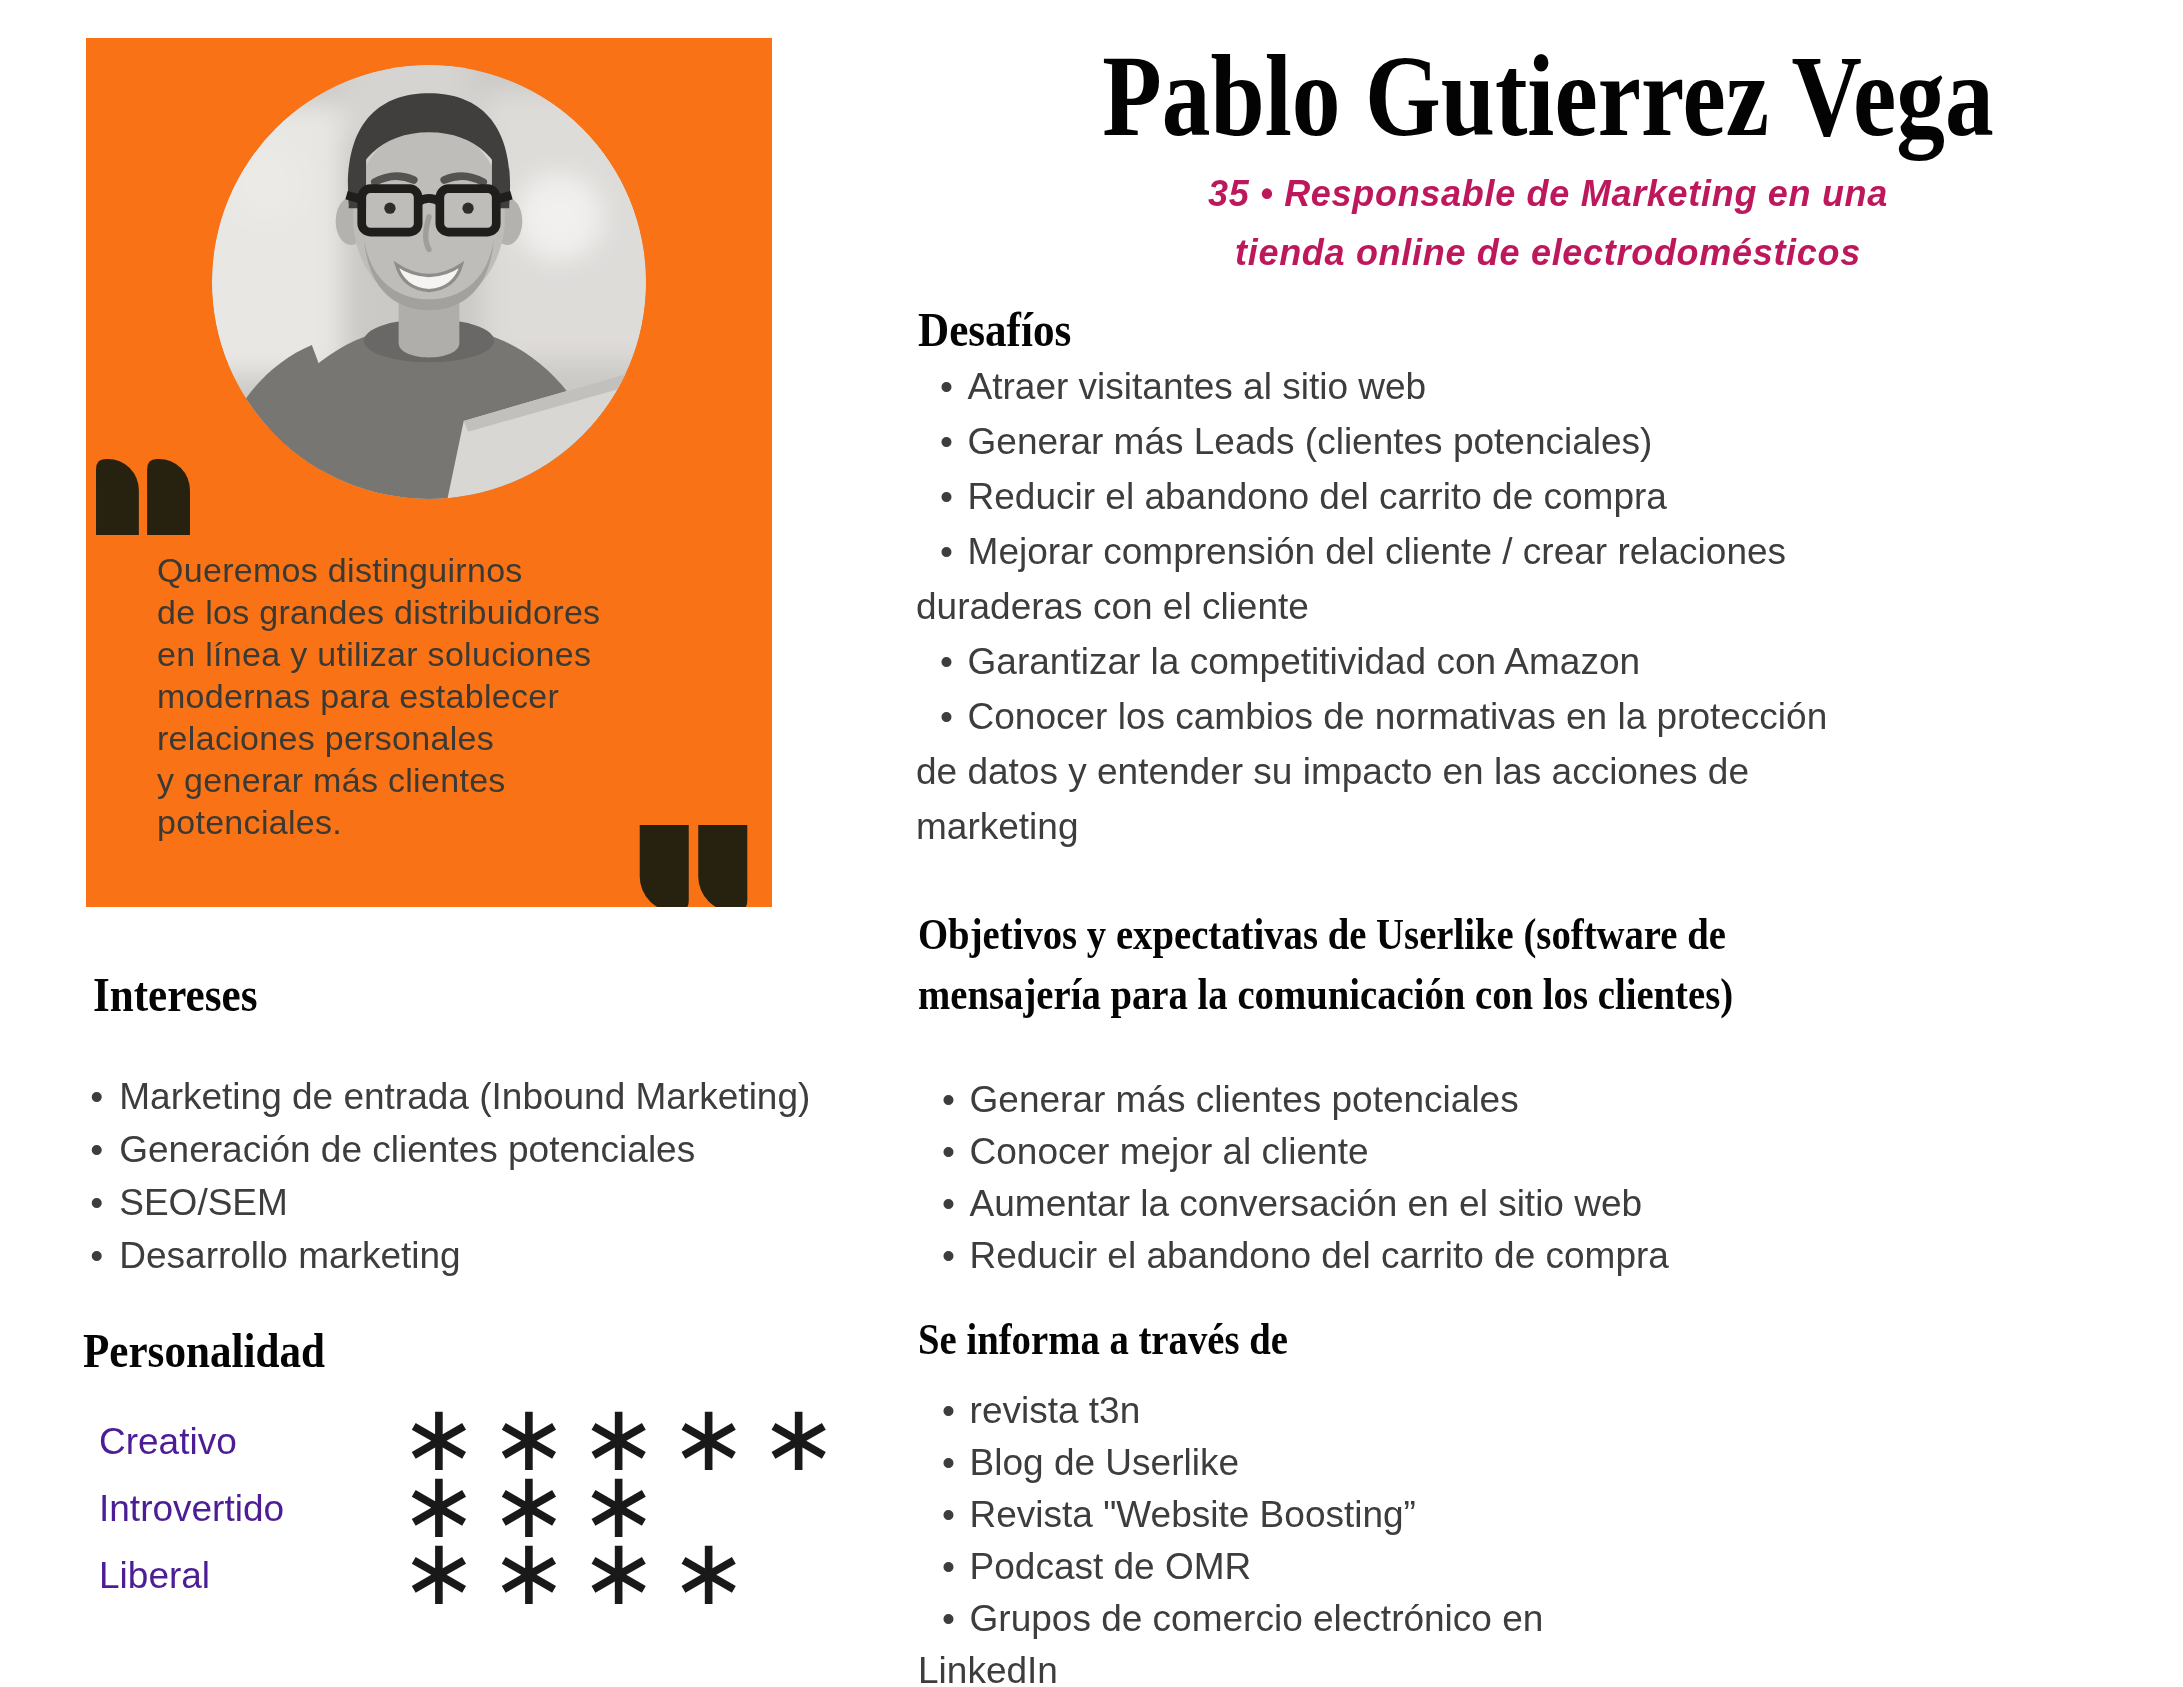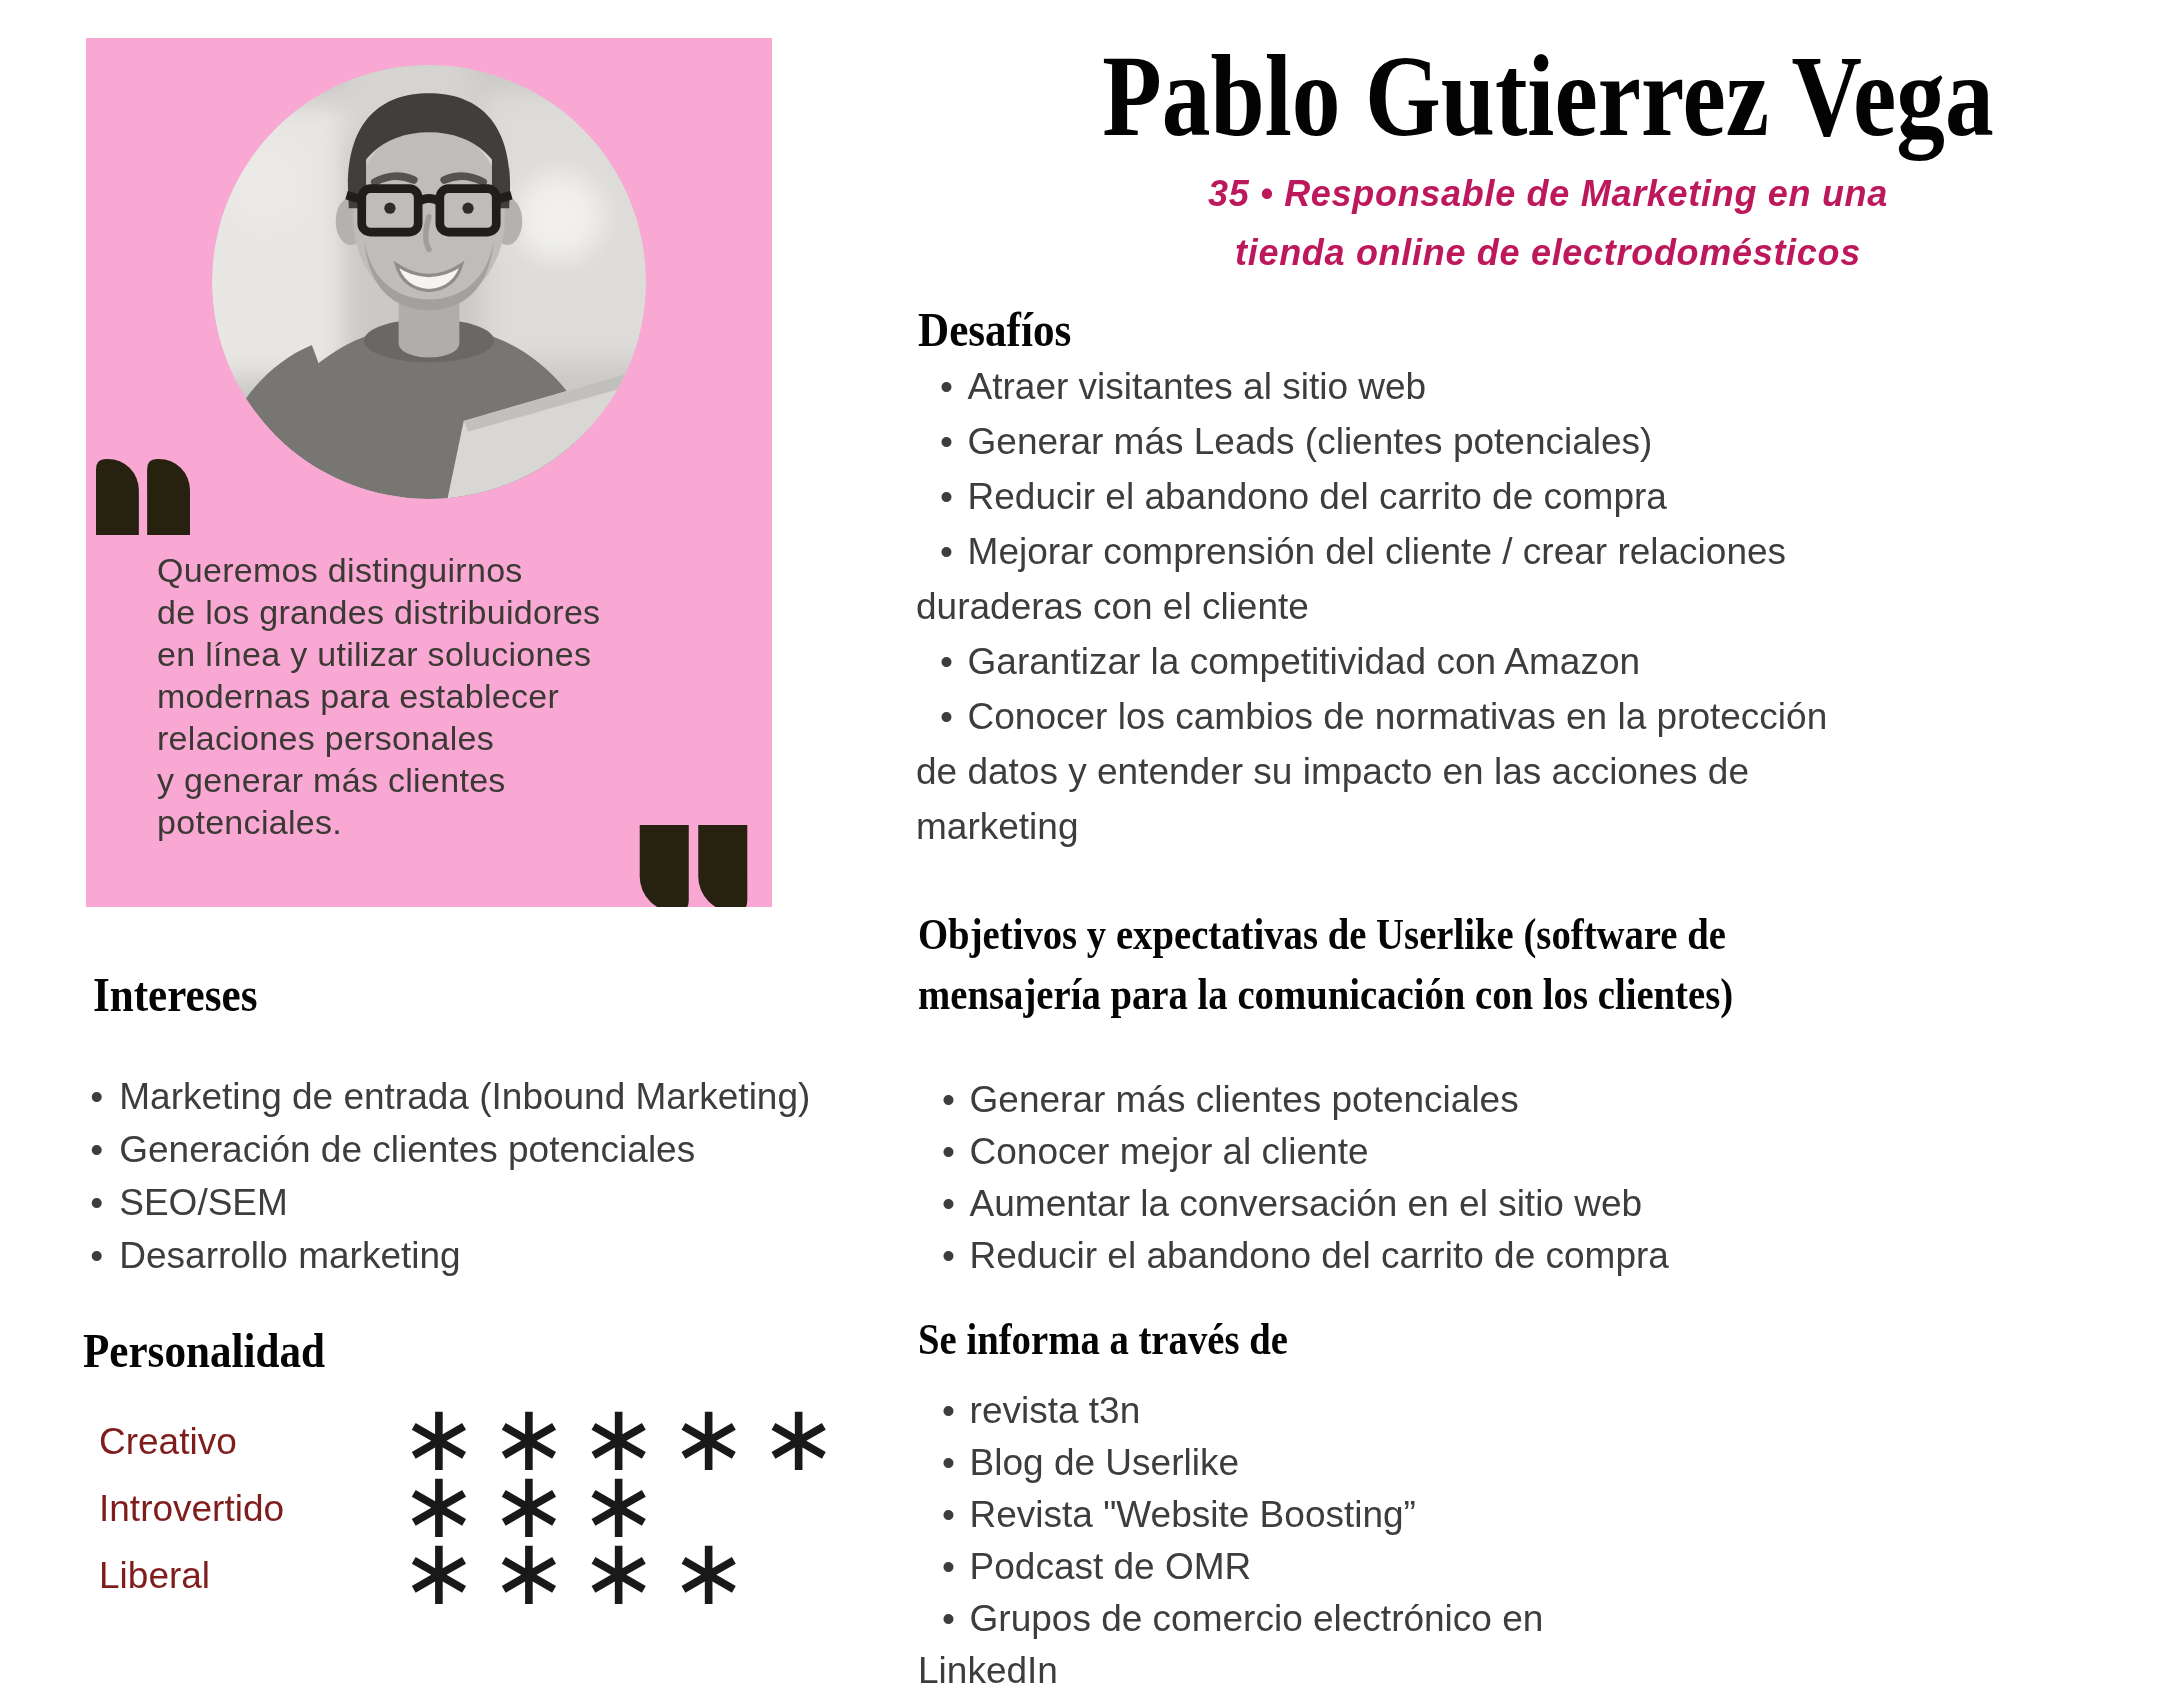--- a/index.html
+++ b/index.html
@@ -58,33 +58,33 @@
   .list.tight .li .b{margin-left:5.3px;margin-right:16px;}
 
   .desafios-list{left:900px;top:359px;width:1264px;line-height:55px;margin-left:16px;}
   .objetivos-list{left:918px;top:1074px;width:1264px;line-height:52px;}
   .seinforma-list{left:918px;top:1369px;width:1264px;line-height:52px;margin-top:16px;}
   .intereses-list{left:85px;top:1070px;width:880px;line-height:53px;}
 
   
   .traits{position:absolute;left:99px;top:1408px;width:794px;}
   .trait{display:flex;align-items:center;height:67px;}
-  .trait .label{width:301px;font-size:37px;color:#7f1d1d;}
+  .trait .label{width:301px;font-size:37px;color:#4c1d95;}
   .trait .stars{
     font-family:"DejaVu Sans",sans-serif;
     font-size:93px;letter-spacing:12px;color:#191919;
     line-height:0;position:relative;top:-4px;
   }
 </style>
 </head>
 <body>
 
 <div id="page">
 
-  <div class="card" style="background:#f9a8d4;">
+  <div class="card" style="background:#f97316;">
 
     <div class="photo">
       <svg viewBox="0 0 200 200" xmlns="http://www.w3.org/2000/svg">
         <defs>
           <clipPath id="pc">
               <circle cx="100" cy="100" r="100"></circle>
             </clipPath>
           <filter id="blur7" x="-30%" y="-30%" width="160%" height="160%">
               <feGaussianBlur stdDeviation="6"></feGaussianBlur>
             </filter>

